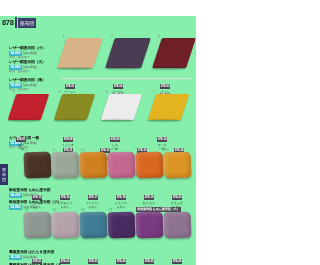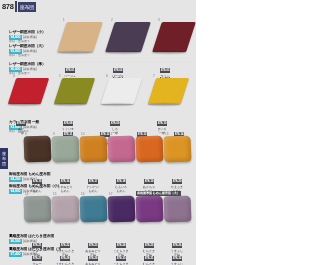--- a/index.html
+++ b/index.html
@@ -1,21 +1,21 @@
 <!DOCTYPE html>
 <html><head>
 <meta charset="utf-8">
 <style>
   html,body{margin:0;padding:0;background:#ffffff;}
   body{
     width:196px;height:265px;position:relative;overflow:hidden;
     font-family:"Liberation Sans","DejaVu Sans",sans-serif;
     color:#2b2b2b;
   }
-  .page{position:absolute;inset:0;background:#e5e5e5;}
+  .page{position:absolute;inset:0;background:#86efac;margin-top:16px;}
 
   
   .hdr{position:absolute;left:0;top:1px;height:11px;display:flex;align-items:center;}
   .hdr-num{
     font-size:7.5px;font-weight:bold;color:#1a1a1a;letter-spacing:-.3px;
     padding:0 1px 0 2px;line-height:11px;
   }
   .hdr-bar{
     background:#3b3f6b;color:#fff;font-size:5px;line-height:9px;
     padding:1px 2px 0 2px;height:9px;letter-spacing:-.2px;white-space:nowrap;

